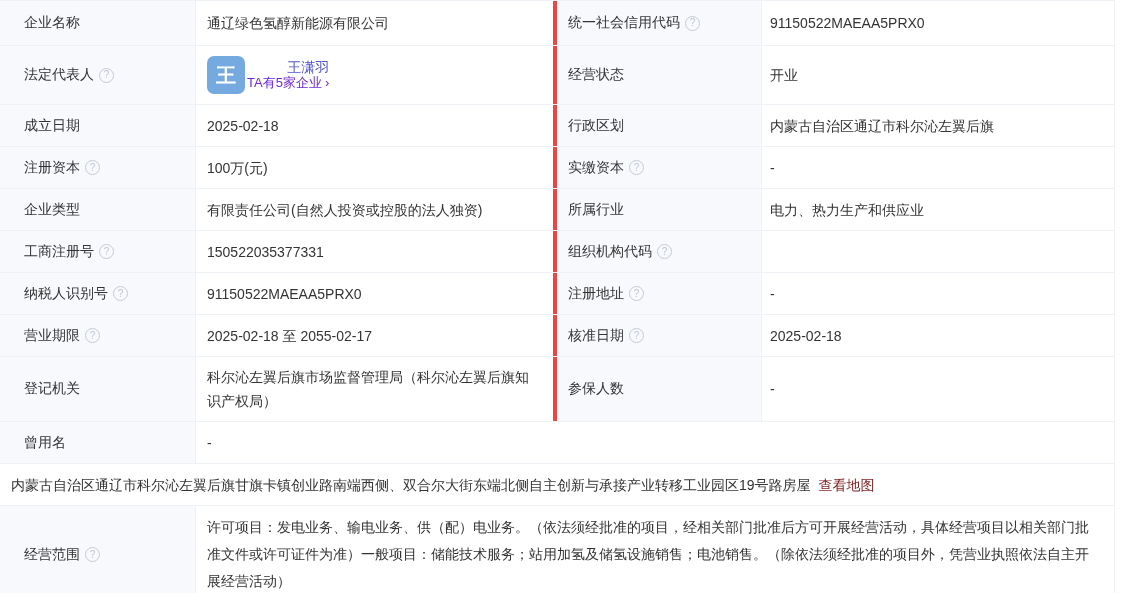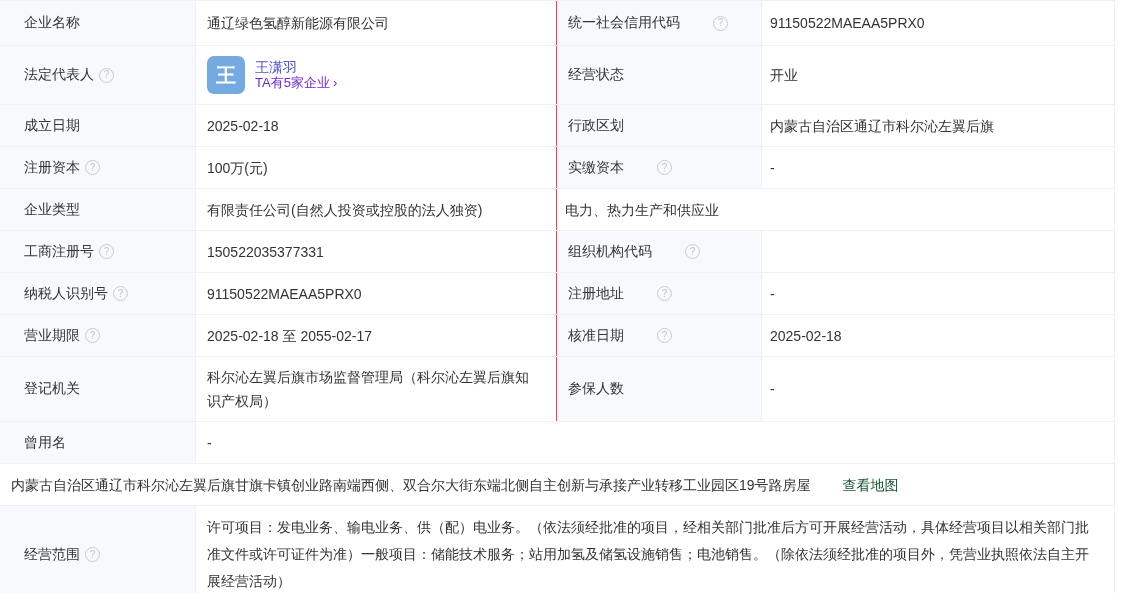--- a/index.html
+++ b/index.html
@@ -24,29 +24,28 @@
   .cell { display: flex; align-items: center; }
   .lbl {
     width: 196px; flex: none;
     background: #f7f9fc;
     padding: 8px 2px 8px 24px;
     border-right: 1px solid #eef1f5;
   }
   .val {
     width: 361px; flex: none;
     padding: 8px 16px 8px 11px;
-    border-right: 1px solid #ef4444;
+    border-right: 4px solid #ef4444;
     line-height: 24px;
   }
   .lbl2 {
     width: 205px; flex: none;
     background: #f7f9fc;
     padding: 8px 18px 8px 11px;
     border-right: 1px solid #eef1f5;
-    gap: 28px;
   }
   .val2 {
     flex: 1;
     padding: 8px 16px 8px 8px;
     line-height: 24px;
   }
   .valfull {
     flex: 1;
     padding: 8px 20px 8px 11px;
     line-height: 24px;
@@ -61,28 +60,28 @@
   }
   .avatar {
     width: 38px; height: 38px; flex: none;
     border-radius: 7px;
     background: #74aadf;
     color: #ffffff;
     display: flex; align-items: center; justify-content: center;
     font-size: 20px; font-weight: bold;
     cursor: pointer;
   }
-  .rep-info { margin-left: 10px; display: flex; flex-direction: column; gap: 0; }
+  .rep-info { margin-left: 2px; display: flex; flex-direction: column; gap: 0; align-items: flex-end; }
   .rep-name { color: #4f55c9; cursor: pointer; line-height: 16px; }
   .rep-more {
     color: #6d28d9; font-size: 13px; cursor: pointer;
     display: inline-flex; align-items: center; gap: 3px; line-height: 16px;
   }
   .rep-more .arrow { font-size: 13px; }
-  .map-link { color: #14532d; cursor: pointer; margin-left: 32px; flex: none; }
+  .map-link { color: #7f1d1d; cursor: pointer; margin-left: 8px; flex: none; }
 </style>
 </head>
 <body>
 
 <div class="info-table">
 
   <div class="row h45">
     <div class="cell lbl">
       <span>企业名称</span>
 
@@ -158,20 +157,24 @@
   </div>
 
   <div class="row h42">
     <div class="cell lbl">
       <span>企业类型</span>
 
     </div>
     <div class="cell val">
       <span>有限责任公司(自然人投资或控股的法人独资)</span>
     </div>
+    <div class="cell lbl2">
+      <span>所属行业</span>
+
+    </div>
     <div class="cell val2">
       <span>电力、热力生产和供应业</span>
     </div>
   </div>
 
   <div class="row h42">
     <div class="cell lbl">
       <span>工商注册号</span>
       <span class="help">?</span>
     </div>

